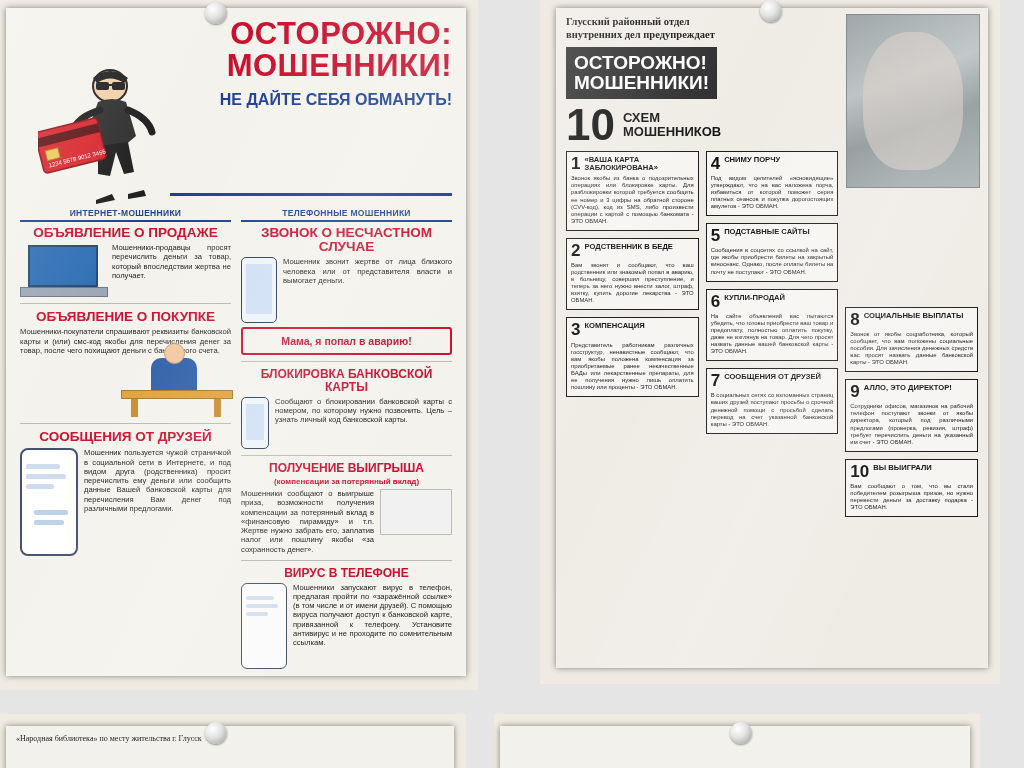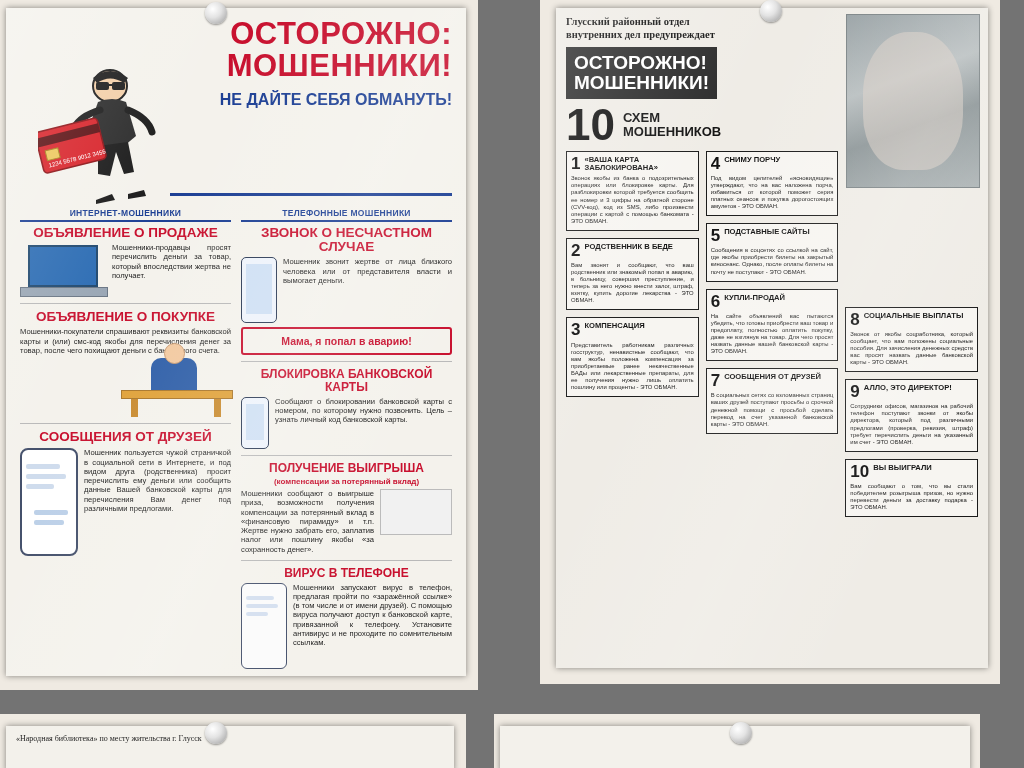--- a/index.html
+++ b/index.html
@@ -2,21 +2,21 @@
 <html lang="ru"><head>
 <meta charset="utf-8">
 <style>
   html,body{margin:0;padding:0;}
   body{
     width:1024px;height:768px;overflow:hidden;
     background:#c6211c;
     font-family:"Liberation Sans", sans-serif;
     position:relative;
   }
-  .board{position:absolute;inset:0;background:#737373;padding-left:24px;}
+  .board{position:absolute;inset:0;background:#e5e5e5;padding-left:24px;}
   
   .poster{
     position:absolute;background:#f2efe9;
     box-shadow:0 0 6px rgba(0,0,0,.45);
     overflow:hidden;
   }
   .pin{
     position:absolute;width:22px;height:22px;border-radius:50%;
     background:radial-gradient(circle at 35% 32%, #ffffff 0%, #e3e3e3 42%, #b9b9b9 75%, #9a9a9a 100%);
     box-shadow:0 1px 2px rgba(0,0,0,.4);

